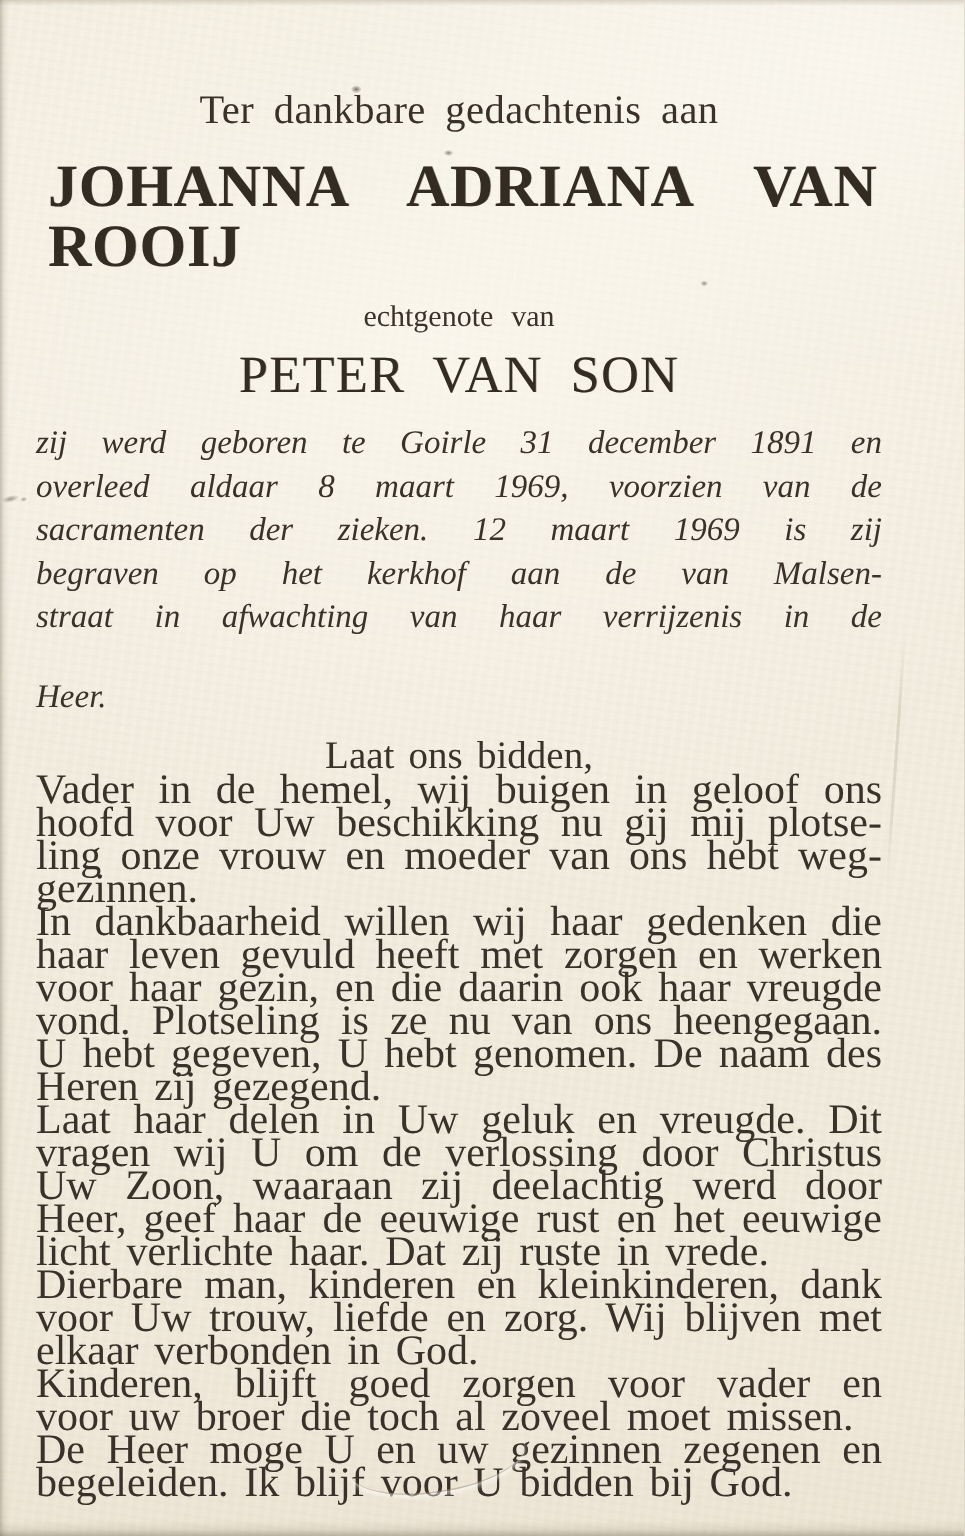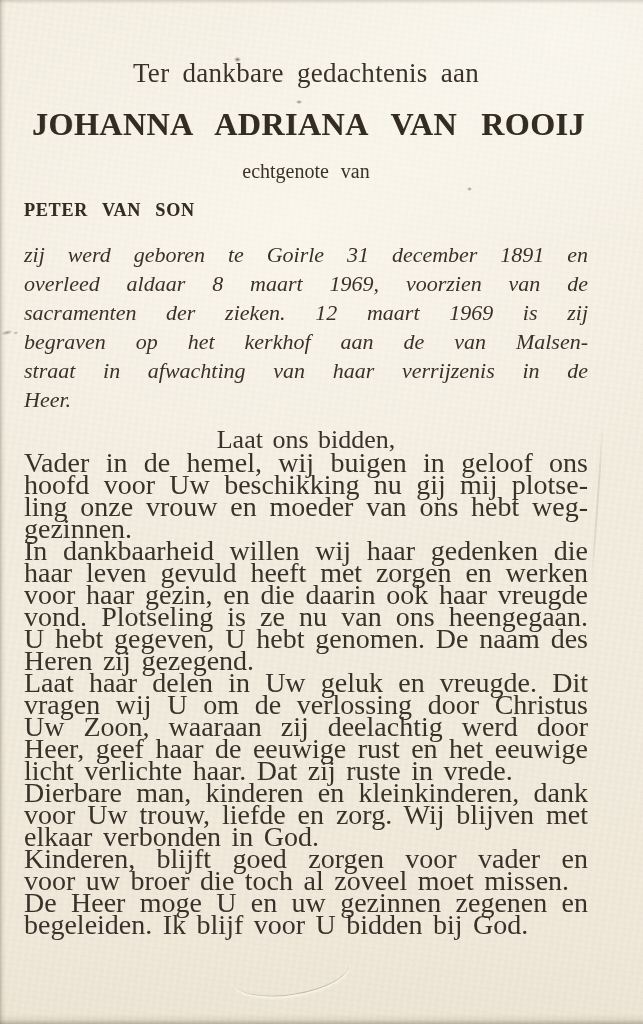--- a/index.html
+++ b/index.html
@@ -28,45 +28,45 @@
   
   .intro {
     font-size: 27px;
     line-height: 30px;
     text-align: center;
     word-spacing: 6px;
     letter-spacing: 0.3px;
   }
   .name {
     margin-top: 16px;
-    font-size: 32px;
+    font-size: 40px;
     line-height: 40px;
     font-weight: bold;
     letter-spacing: 0.5px;
     color: #332c23;
     text-align: justify;
     text-align-last: justify;
     padding: 0 3px 0 8px;
     text-shadow: 0.4px 0.4px 0 rgba(51,44,35,0.35);
   }
   .relation {
     margin-top: 12px;
     font-size: 20px;
     line-height: 30px;
     text-align: center;
     word-spacing: 7px;
   }
   .spouse {
     margin-top: 8px;
-    font-size: 18px;
+    font-size: 35px;
     line-height: 32px;
-    font-weight: bold;
+    font-weight: normal;
     letter-spacing: 0.8px;
     word-spacing: 9px;
-    text-align: left;
+    text-align: center;
     color: #332c23;
     text-shadow: 0.4px 0.4px 0 rgba(51,44,35,0.35);
   }
 
   
   .bio {
     margin-top: 14px;
     font-size: 22px;
     line-height: 29px;
     font-style: italic;
@@ -86,21 +86,21 @@
     text-align: justify;
     text-align-last: justify;
     word-spacing: 2px;
   }
   .tline.last {
     text-align: left;
     text-align-last: left;
     word-spacing: 3.5px;
   }
   .bio .tline { word-spacing: 2.5px; }
-  .bio .tline.last { word-spacing: 3px; }
+  .bio .tline.last { word-spacing: 3px; margin-top: 24px; }
 
   
   .edge-left {
     position: absolute; left: 0; top: 0; bottom: 0; width: 6px;
     background: linear-gradient(90deg, rgba(85,75,60,0.30), rgba(140,128,106,0.12) 45%, rgba(140,128,106,0) 100%);
     pointer-events: none;
   }
   .edge-top {
     position: absolute; left: 0; top: 0; right: 0; height: 4px;
     background: linear-gradient(180deg, rgba(140,128,106,0.28), rgba(140,128,106,0));

